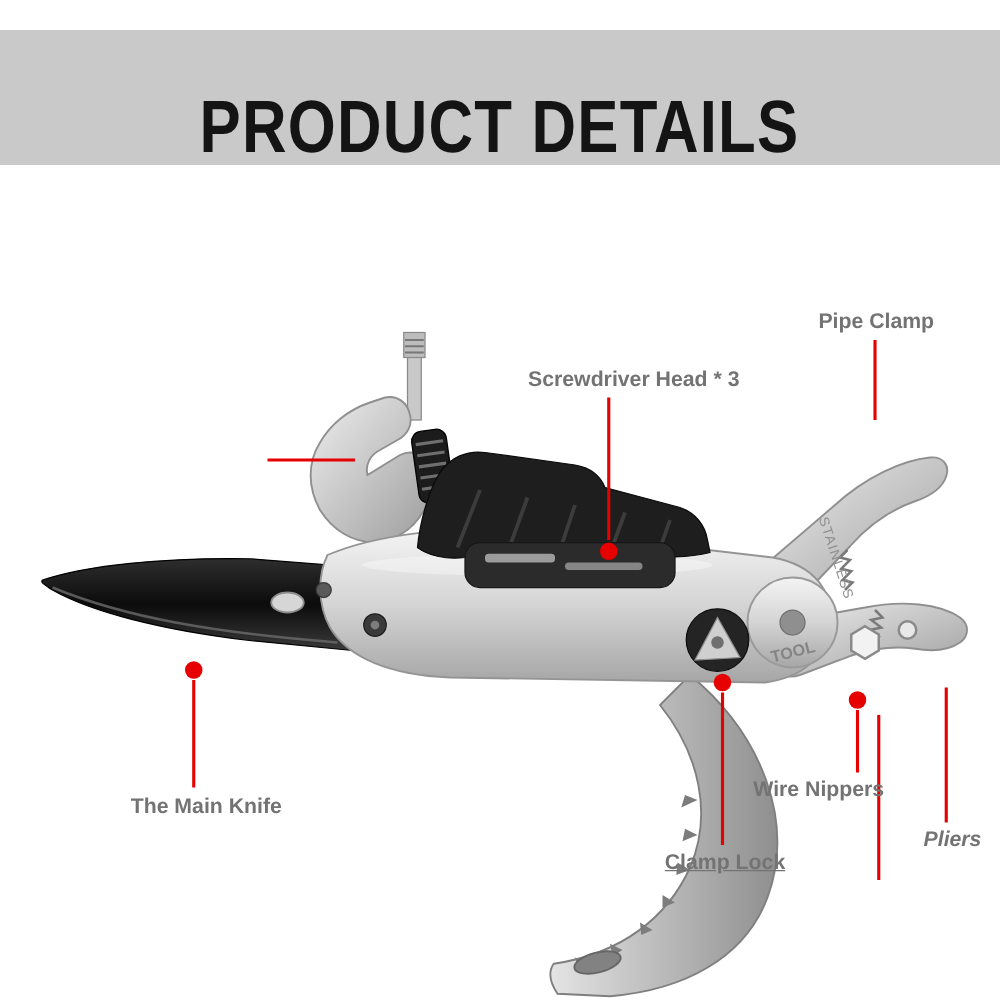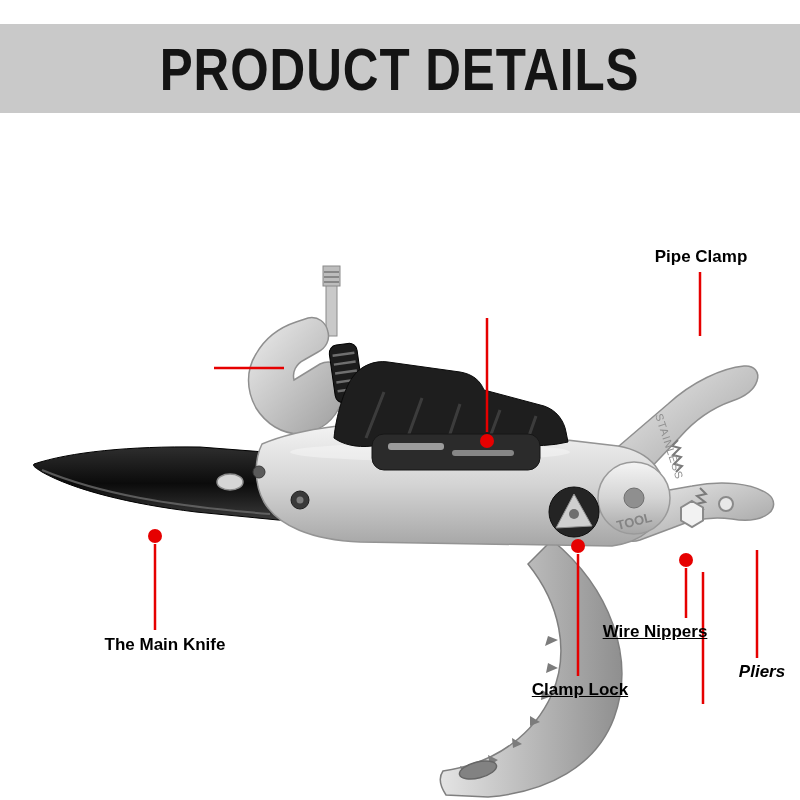--- a/index.html
+++ b/index.html
@@ -2,31 +2,31 @@
 <html><head>
 <meta charset="utf-8">
 <style>
   * { margin:0; padding:0; box-sizing:border-box; }
   html,body { background:#ffffff; }
   .stage {
     position:relative; width:800px; height:800px; background:#ffffff;
     overflow:hidden; font-family:"Liberation Sans", sans-serif;
   }
   .banner {
-    position:absolute; top:24px; left:0; width:800px; height:89px;
-    background:#c9c9c9; display:flex; align-items:center; justify-content:center;
+    position:absolute; top:24px; left:0; width:800px; height:108px;
+    background:#c9c9c9; display:flex; align-items:flex-end; justify-content:center;
   }
   .title {
     font-size:52px; font-weight:800; color:#141414; letter-spacing:1px;
     transform:scale(0.95,1.14); white-space:nowrap;
   }
   .scene { position:absolute; left:0; top:0; width:800px; height:800px; }
   .label {
     position:absolute; transform:translateX(-50%);
-    font-size:17px; font-weight:700; color:#000000; white-space:nowrap;
+    font-size:17px; font-weight:700; color:#737373; white-space:nowrap;
   }
 </style>
 </head>
 <body>
 
 <div class="stage">
 
   <header class="banner">
     <h1 class="title">PRODUCT DETAILS</h1>
   </header>
@@ -133,17 +133,18 @@
     </g>
     <g fill="#e60000">
       <circle cx="487" cy="441" r="7"></circle>
       <circle cx="155" cy="536" r="7"></circle>
       <circle cx="686" cy="560" r="7"></circle>
       <circle cx="578" cy="546" r="7"></circle>
     </g>
   </svg>
 
   <div class="label" style="left:701px; top:247px;">Pipe Clamp</div>
+  <div class="label" style="left:507px; top:294px;">Screwdriver Head * 3</div>
   <div class="label" style="left:165px; top:635px;">The Main Knife</div>
-  <div class="label" style="left:655px; top:622px;text-decoration:underline;">Wire Nippers</div>
+  <div class="label" style="left:655px; top:622px;">Wire Nippers</div>
   <div class="label" style="left:580px; top:680px;text-decoration:underline;">Clamp Lock</div>
   <div class="label" style="left:762px; top:662px;font-style:italic;">Pliers</div>
 </div>
 
 </body></html>

